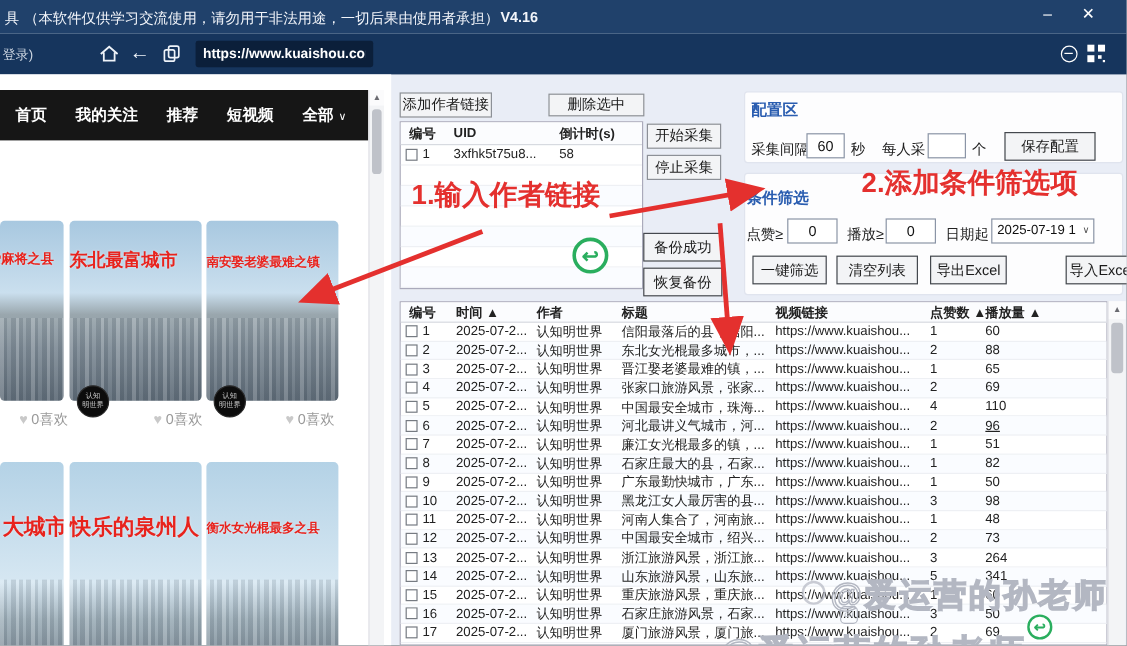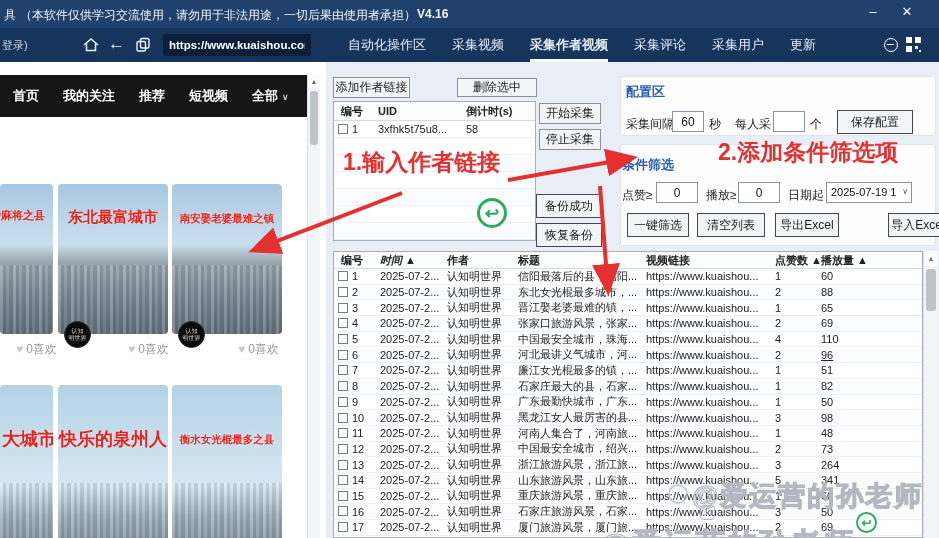--- a/index.html
+++ b/index.html
@@ -28,21 +28,21 @@
   
   .webpanel { position:absolute; left:0; top:62px; width:326px; height:476px; background:#fff; }
   .webmenu { position:absolute; left:0; top:13px; width:307px; height:42px; background:#161616;
              display:flex; align-items:center; gap:24px; padding-left:13px; }
   .webmenu span { color:#fff; font-size:13px; font-weight:bold; white-space:nowrap; }
   .vcard { position:absolute; border-radius:4px; overflow:hidden;
            background:linear-gradient(180deg,#a8c8e0 0%,#cadfee 40%,#9aa7ae 52%,#7e8b96 72%,#5f6c78 100%); }
   .vcard.skyier { background:linear-gradient(180deg,#b4d2e6 0%,#d6e7f2 55%,#9fb0ba 72%,#6d7a86 100%); }
   .vcard .citytex { position:absolute; left:0; bottom:0; width:100%; height:46%; opacity:.5;
            background:repeating-linear-gradient(90deg, rgba(255,255,255,.35) 0 3px, rgba(40,50,60,.25) 3px 6px, rgba(255,255,255,.15) 6px 9px, rgba(60,70,80,.3) 9px 13px); }
-  .vcap { position:absolute; width:100%; text-align:center; color:#e8231d; font-weight:bold;
+  .vcap { position:absolute; width:100%; color:#e8231d; font-weight:bold;
           white-space:nowrap; text-shadow:0 0 2px rgba(255,255,255,.6); }
   .avatar { position:absolute; width:27px; height:27px; border-radius:50%; background:#0c0c0c;
             color:#cfcfcf; font-size:6px; line-height:7px; display:flex; flex-direction:column;
             align-items:center; justify-content:center; z-index:5; border:1px solid #2a2a2a; }
   .likerow { position:absolute; color:#9a9a9a; font-size:12px; white-space:nowrap; }
   .likerow .ht { color:#c9c9c9; font-size:12px; margin-right:3px; }
 
   
   .sb-track { position:absolute; background:#f3f4f6; border-left:1px solid #e2e2e6; }
   .sb-arrow { position:absolute; width:100%; text-align:center; color:#6a6a70; font-size:7px; background:#fbfbfc; }
@@ -101,28 +101,20 @@
         </svg>
     </span>
     <span class="nav-ic" style="left:108px;top:6px;font-size:17px;">←</span>
     <span class="abs" style="left:134px;top:8px;">
       <svg width="18" height="18" viewBox="0 0 18 18">
           <rect x="3" y="5.5" width="8.5" height="9.5" rx="1.5" fill="none" stroke="#eef3f9" stroke-width="1.4"></rect>
           <rect x="6.5" y="2.5" width="8.5" height="9.5" rx="1.5" fill="none" stroke="#eef3f9" stroke-width="1.4"></rect>
         </svg>
     </span>
     <input class="urlbox" value="https://www.kuaishou.com/profil" style="">
-    <div id="nav-tabs">
-        <div class="tab">自动化操作区</div>
-        <div class="tab">采集视频</div>
-        <div class="tab active">采集作者视频</div>
-        <div class="tab">采集评论</div>
-        <div class="tab">采集用户</div>
-        <div class="tab">更新</div>
-      </div>
     <span class="abs" style="left:884px;top:10px;width:14px;height:14px;border:1.6px solid #fff;border-radius:50%;">
       <span class="abs" style="left:2px;top:4.6px;width:7px;height:1.6px;background:#fff;"></span>
     </span>
     <span class="abs" style="left:906px;top:9px;">
       <svg width="15" height="15" viewBox="0 0 15 15">
           <rect x="0" y="0" width="6" height="6" fill="#fff"></rect>
           <rect x="9" y="0" width="6" height="6" fill="#fff"></rect>
           <rect x="0" y="9" width="6" height="6" fill="#fff"></rect>
           <rect x="9" y="9" width="3" height="3" fill="#fff"></rect>
           <rect x="13" y="13" width="2" height="2" fill="#fff"></rect>
@@ -248,21 +240,21 @@
       <button class="btn dark" style="left: 627px; top: 213px; width: 62px; height: 24px; position: absolute;">一键筛选</button>
       <button class="btn dark" style="left: 697px; top: 213px; width: 68px; height: 24px; position: absolute;">清空列表</button>
       <button class="btn dark" style="left: 775px; top: 213px; width: 64px; height: 24px; position: absolute;">导出Excel</button>
       <button class="btn dark" style="left: 848px; top: 213px; width: 60px; height: 24px; position: absolute; margin-left: 40px;">导入Excel</button>
     </div>
 
   <div class="panelbox" style="left:333px;top:251px;width:590px;height:287px;">
     <div id="video-table-body">
         <div class="trow hd" style="height: 17px;">
           <div class="tc" style="width: 46px; padding-left: 7px; font-weight: bold;">编号</div>
-          <div class="tc" style="width: 67px; padding-left: 0px; font-weight: bold; font-style: italic;">时间 ▲</div>
+          <div class="tc" style="width: 67px; padding-left: 0px; font-weight: bold;">时间 ▲</div>
           <div class="tc" style="width: 71px; padding-left: 0px; font-weight: bold;">作者</div>
           <div class="tc" style="width: 128px; padding-left: 0px; font-weight: bold;">标题</div>
           <div class="tc" style="width: 129px; padding-left: 0px; font-weight: bold;">视频链接</div>
           <div class="tc" style="width: 46px; padding-left: 0px; font-weight: bold;">点赞数 ▲</div>
           <div class="tc" style="width: 60px; padding-left: 0px; font-weight: bold;">播放量 ▲</div>
         </div>
         <div class="trow" style="height: 15.7px;">
           <div class="tc" style="width: 46px; display: flex; align-items: center; gap: 4px;">
             <div class="cb"></div>
             <span>1</span>

